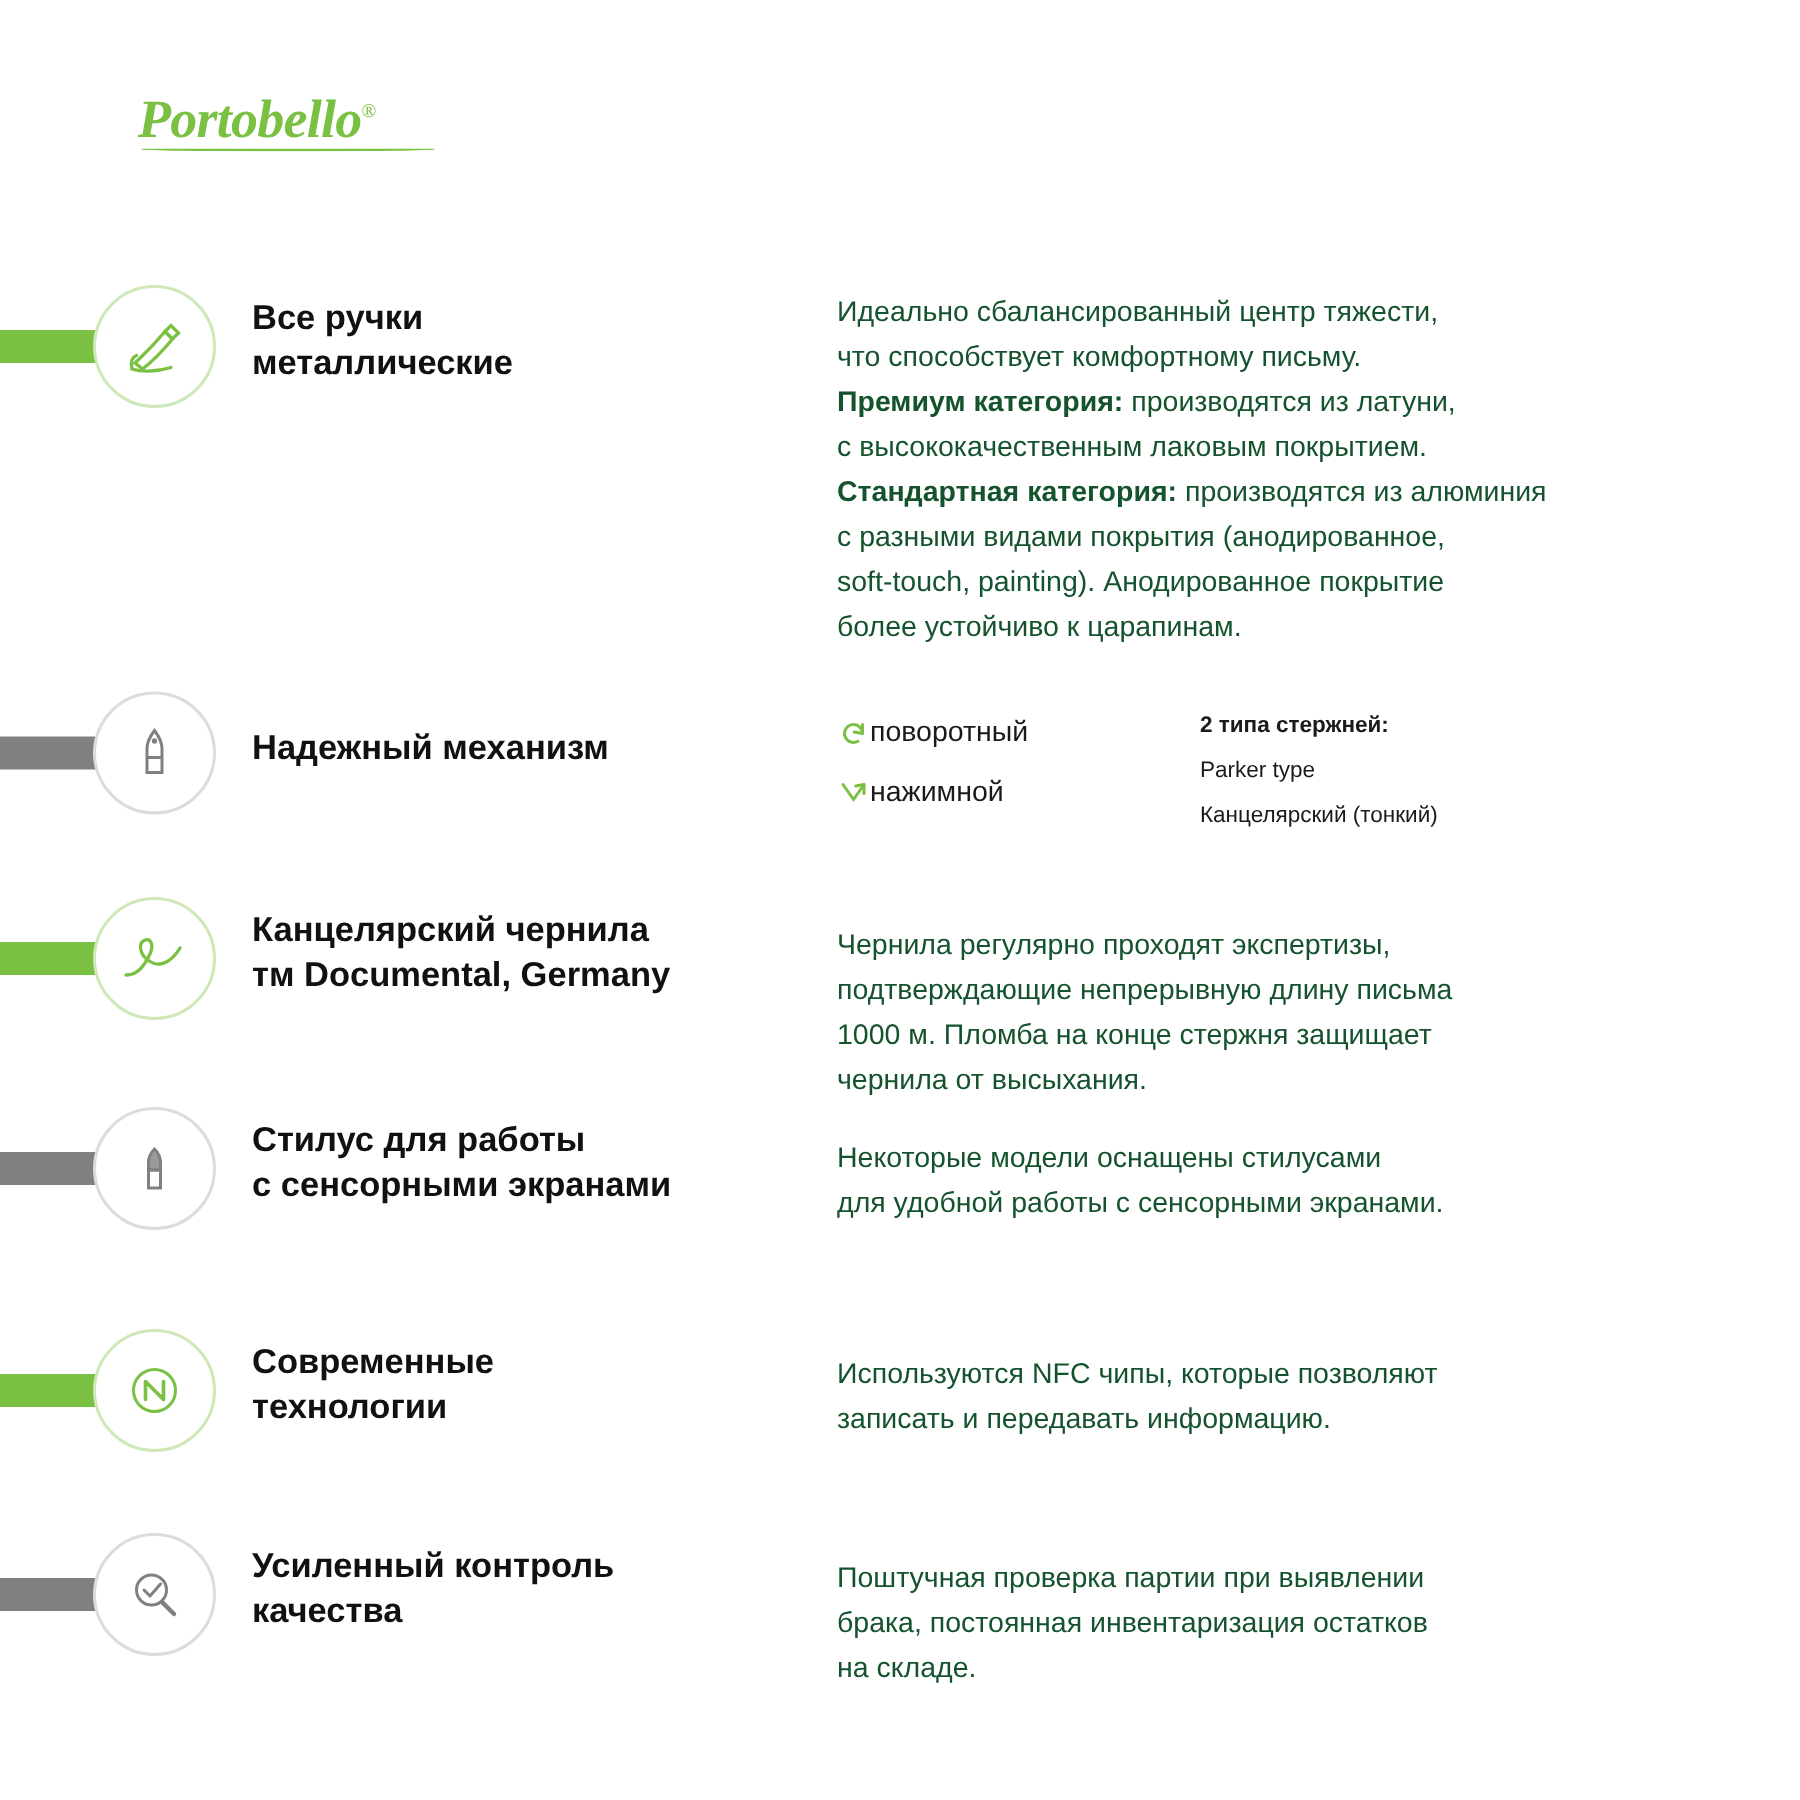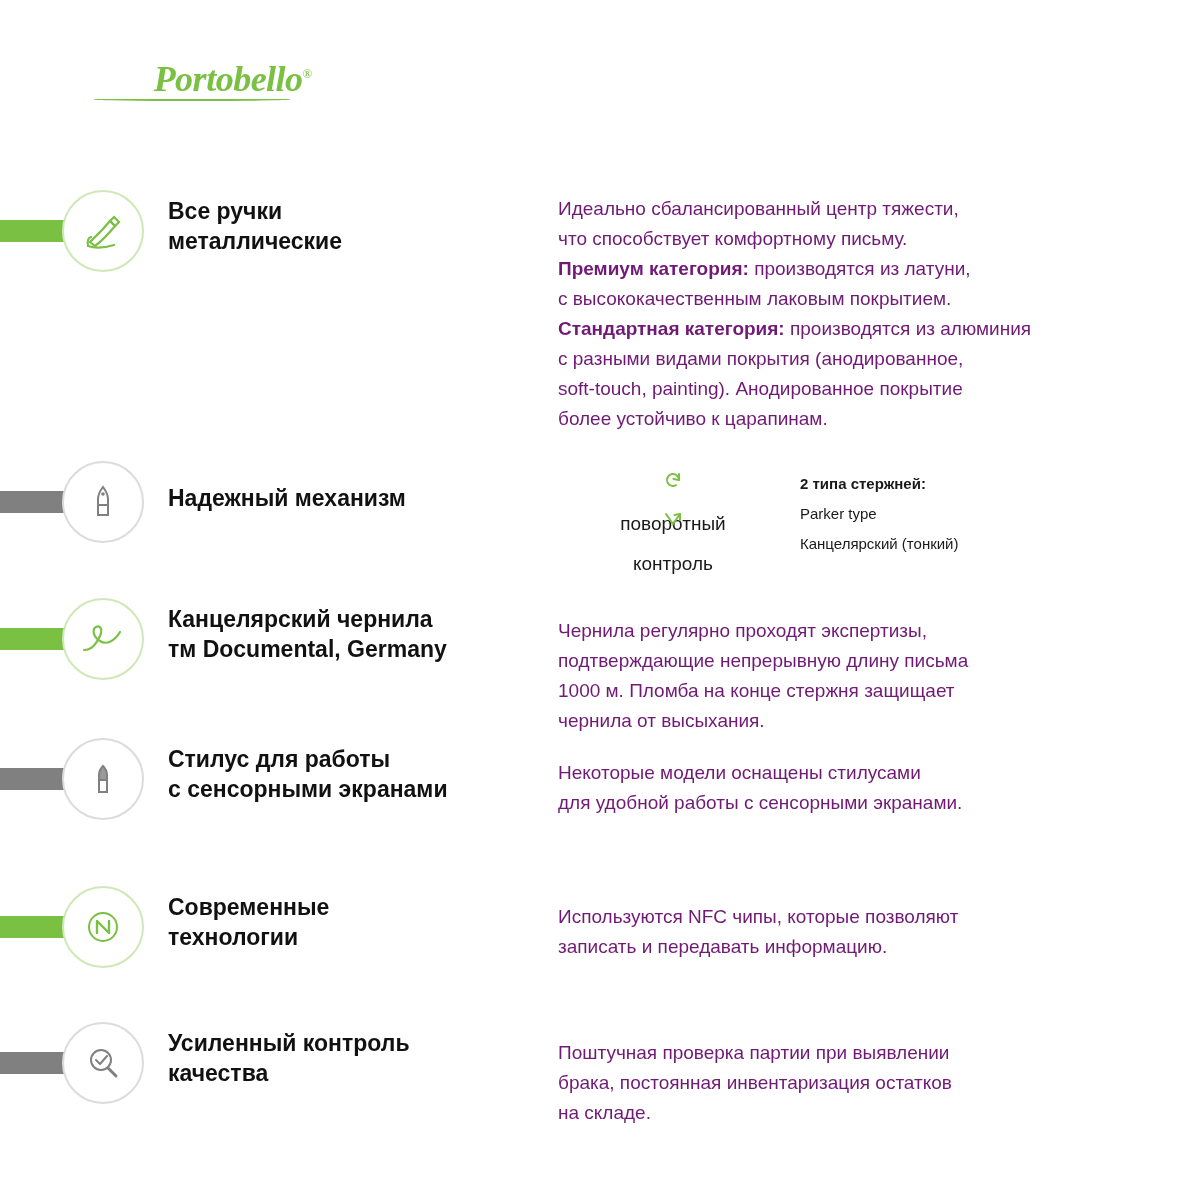--- a/index.html
+++ b/index.html
@@ -24,21 +24,20 @@
     left: 0;
     width: 100%;
     height: 70px;
   }
   .brand {
     position: absolute;
     left: 92px;
     top: 8px;
     width: 220px;
     height: 52px;
-    text-align: right;
   }
   .brand-text {
     font-family: "Liberation Serif", serif;
     font-style: italic;
     font-weight: bold;
     font-size: 36px;
     color: #7ac043;
     letter-spacing: -0.5px;
     line-height: 40px;
   }
@@ -114,39 +113,37 @@
   }
   .title.single { top: 22px; }
 
   .body {
     position: absolute;
     left: 558px;
     top: 4px;
     width: 616px;
     font-size: 19px;
     line-height: 30px;
-    color: #701a75;
+    color: #14532d;
   }
   .body b { font-weight: bold; text-align: right; }
 
   
   .mech-left {
     position: absolute;
     left: 558px;
     top: 8px;
     width: 230px;
     font-size: 19px;
     line-height: 42px;
   }
   .mech-item {
     display: flex;
     align-items: center;
-    gap: 12px;
     height: 40px;
-    flex-direction: column;
   }
   .mech-right {
     position: absolute;
     left: 800px;
     top: 8px;
     width: 380px;
     font-size: 15px;
     line-height: 30px;
   }
   .mech-right .hd { font-weight: bold; }
@@ -204,21 +201,21 @@
       </span>
       <span>поворотный</span>
     </div>
     <div class="mech-item">
       <span>
         <svg width="22" height="22" viewBox="0 0 22 22">
           <path d="M4 5 L11 15 L18 5" fill="none" stroke="#7ac043" stroke-width="2" stroke-linecap="round"></path>
           <path d="M18 5 L18 11 M18 5 L12.5 6" fill="none" stroke="#7ac043" stroke-width="2" stroke-linecap="round"></path>
         </svg>
       </span>
-      <span>контроль</span>
+      <span>нажимной</span>
     </div>
   </div>
 
   <div class="mech-right">
     <div class="hd">2 типа стержней:</div>
     <div>Parker type</div>
     <div>Канцелярский (тонкий)</div>
   </div>
 </div>
 

